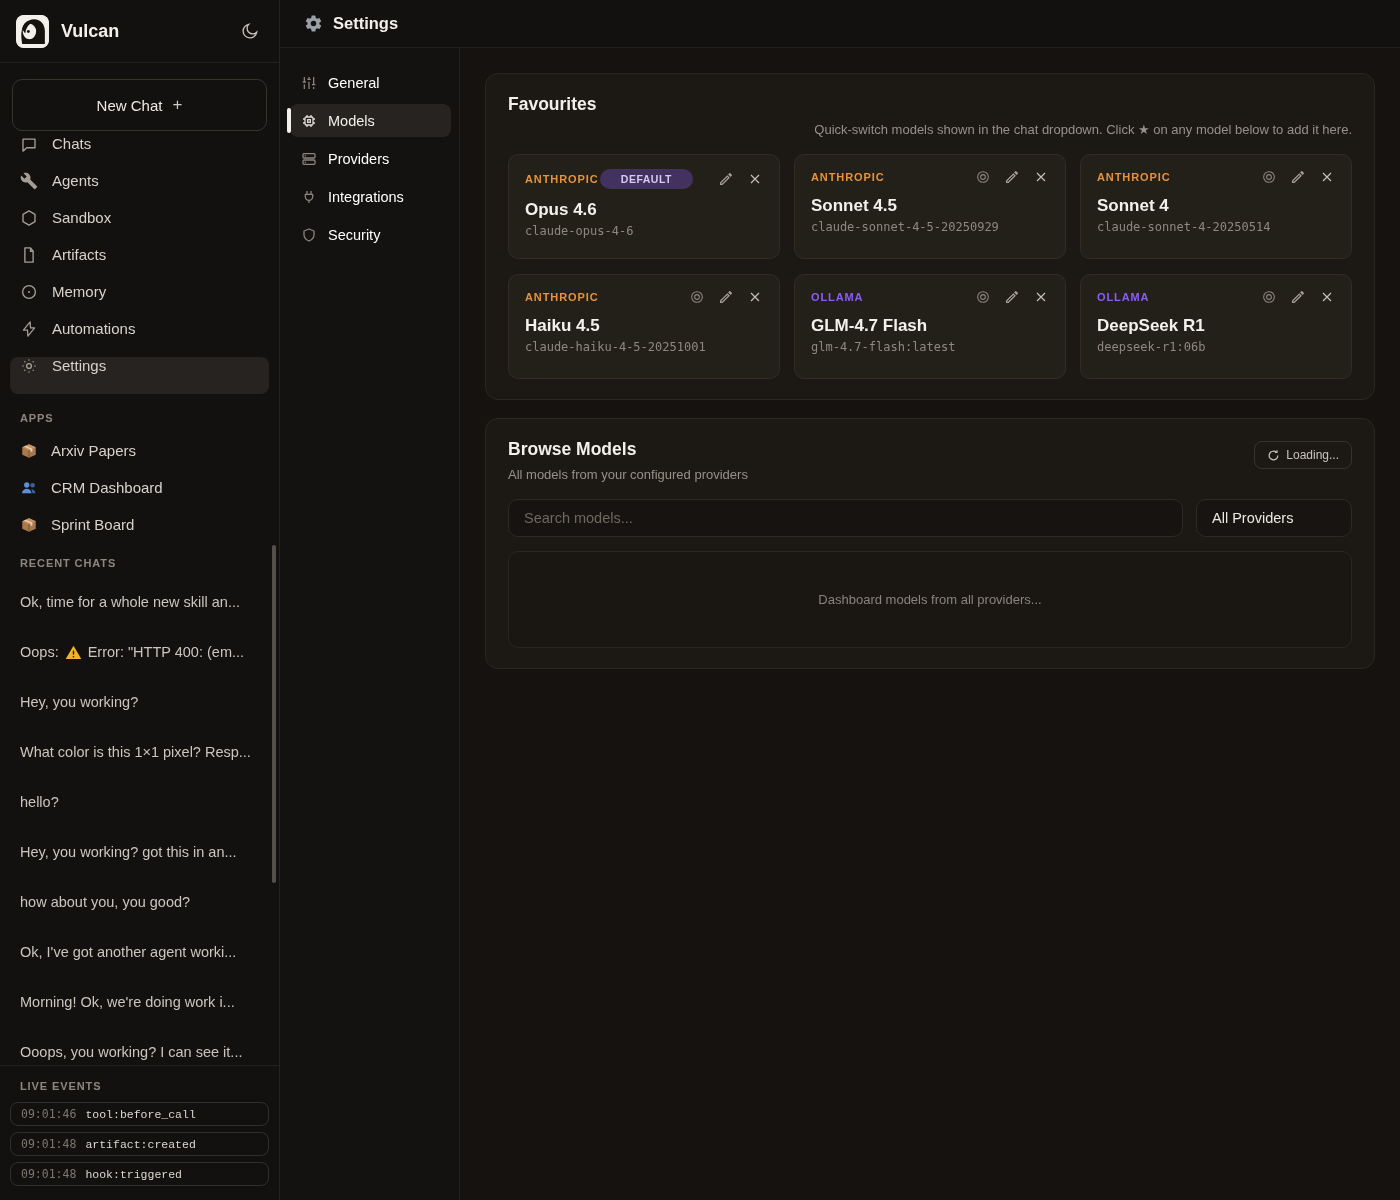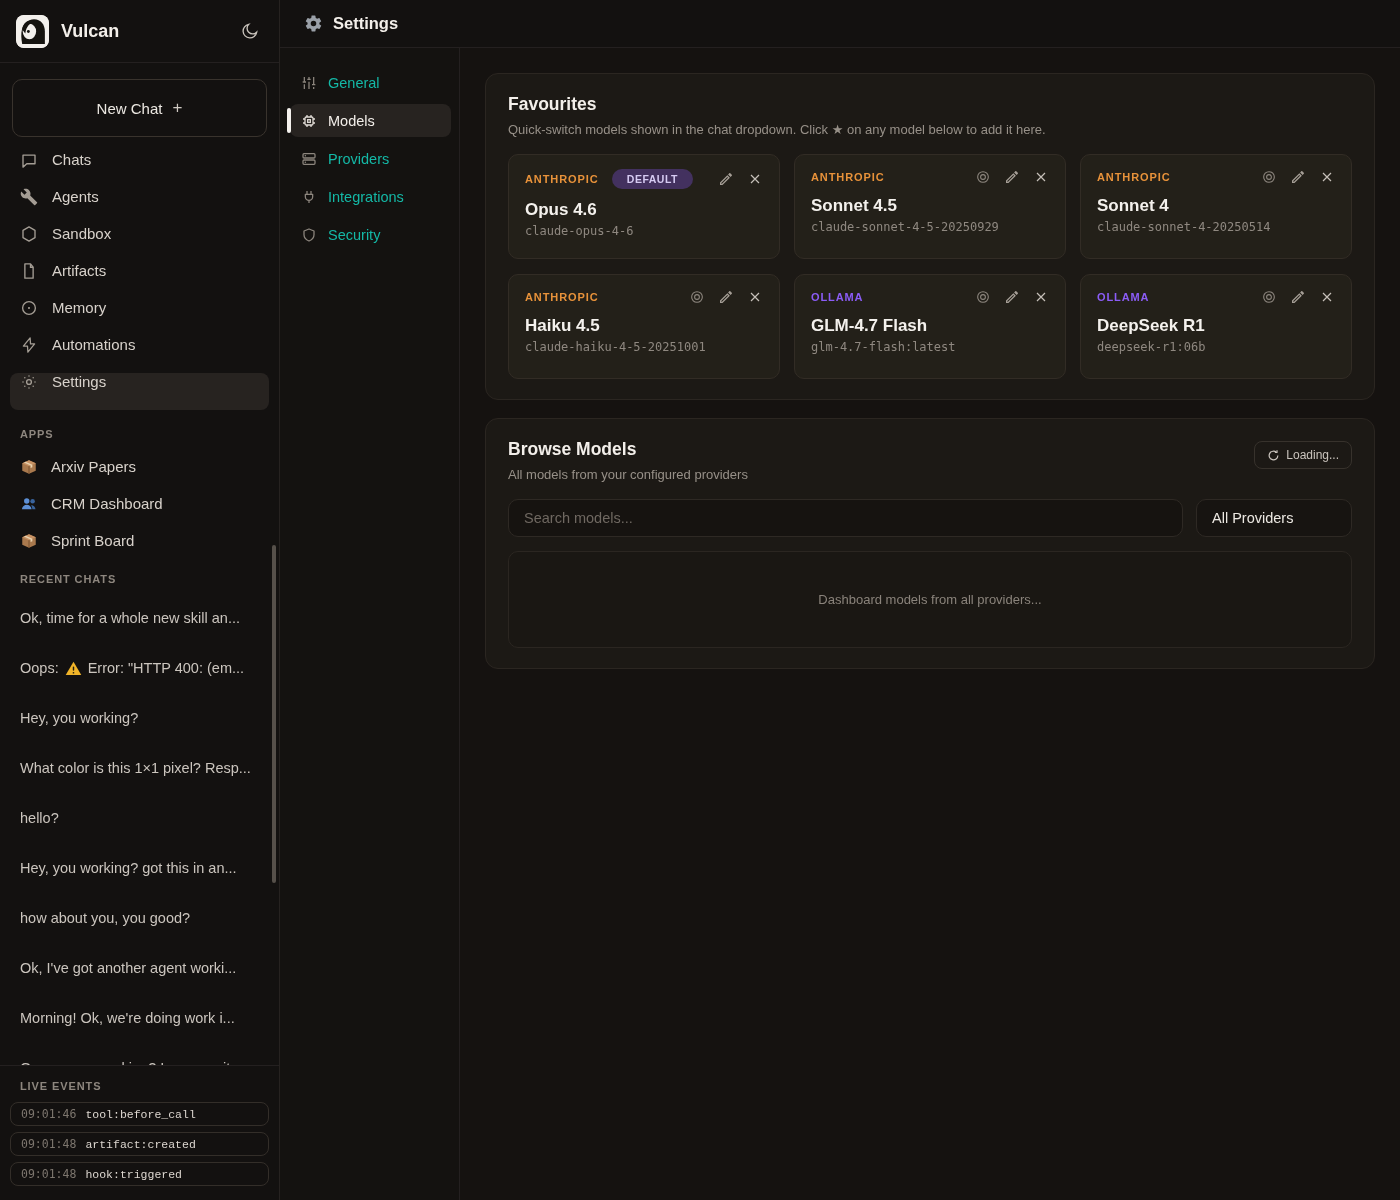--- a/index.html
+++ b/index.html
@@ -21,21 +21,21 @@
     position:relative;
   }
   .sidebar-header {
     height:63px; border-bottom:1px solid #242020;
     display:flex; align-items:center; padding:0 16px; gap:12px;
   }
   .avatar { width:33px; height:33px; border-radius:8px; overflow:hidden; background:#f3f0ec; flex:none; }
   .app-title { font-size:18px; font-weight:700; color:#f3efea; flex:1; }
   .icon-btn { background:none; border:none; color:#c9c3bc; cursor:pointer; padding:4px; }
   .new-chat {
-    margin:16px 12px 10px 12px; height:58px;
+    margin:16px 12px 0 12px; height:52px;
     background:transparent; border:1px solid #39332d; border-radius:10px;
     color:#ece8e2; font-size:15px; font-family:inherit;
     display:flex; align-items:center; justify-content:center; gap:10px; cursor:pointer;
   }
   .new-chat .plus { font-size:17px; color:#cfc9c2; }
   .nav-list { padding:4px 10px; }
   .nav-item {
     display:flex; gap:14px;
     height:37px; padding:0 10px; border-radius:8px;
     font-size:15px; color:#d8d2cb; cursor:pointer;
@@ -86,55 +86,55 @@
   .content-row { flex:1; display:flex; min-height:0; }
 
   
   .settings-nav {
     width:180px; min-width:180px; border-right:1px solid #242020;
     padding:18px 8px 0 10px; background:#141210;
   }
   .snav-item {
     position:relative; display:flex; align-items:center; gap:11px;
     height:33px; padding:0 11px; margin-bottom:5px; border-radius:8px;
-    font-size:14.5px; color:#14b8a6; cursor:pointer;
+    font-size:14.5px; color:#ffffff; cursor:pointer;
   }
   .snav-item .nicon { width:16px; height:16px; color:#8d867e; flex:none; }
   .snav-item.active { background:#272320; color:#f3efea; }
   .snav-item.active .nicon { color:#e3ded8; }
   .snav-item.active::before {
     content:""; position:absolute; left:-3px; top:4px; bottom:4px; width:4px;
     border-radius:4px; background:#f4f1ed;
   }
 
   
   .main { flex:1; background:#151210; padding:25px; overflow:hidden; }
   .panel {
     background:#1c1915; border:1px solid #2b2621; border-radius:13px;
     padding:20px 22px; margin-bottom:18px;
   }
   .panel-title { font-size:17.5px; font-weight:700; color:#f3efea; }
-  .panel-sub { font-size:13px; color:#979088; margin-top:7px; }
+  .panel-sub { font-size:13px; color:#979088; margin-top:7px;text-align:right; }
 
   .cards-grid {
     display:grid; grid-template-columns:repeat(3,1fr); gap:15px 14px; margin-top:17px;
   }
   .model-card {
     background:#232019; border:1px solid #322c25; border-radius:10px;
     padding:14px 16px; height:105px;
   }
   .card-head { display:flex; align-items:center; }
   .provider { font-size:11px; font-weight:700; letter-spacing:.9px; }
   .provider-anthropic { color:#e8923a; }
   .provider-ollama { color:#8b5cf6; }
   .card-head .spacer { flex:1; }
   .badge {
     background:#43315f; color:#d6cbf2;
     font-size:10.5px; font-weight:700; letter-spacing:.5px;
-    padding:4px 15px; border-radius:999px; margin-right:12px;
+    padding:4px 21px; border-radius:999px; margin-right:12px;
   }
   .card-icon { background:none; border:none; cursor:pointer; padding:0; margin-left:13px; }
   .card-icon svg { width:16px; height:16px; }
   .i-target { color:#8f8880; }
   .i-pencil { color:#a59e96; }
   .i-x { color:#c6c0b9; }
   .model-name { font-size:17px; font-weight:700; color:#f4f1ed; margin-top:11px; }
   .model-id {
     font-family:"DejaVu Sans Mono", monospace; font-size:12px; color:#8f8880; margin-top:4px;
   }

